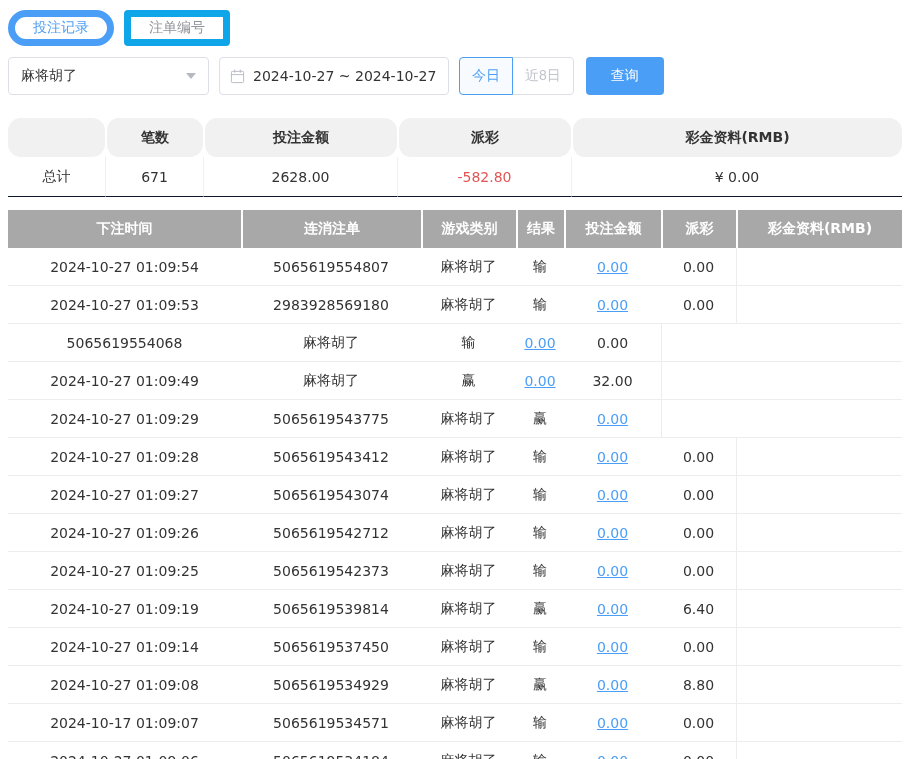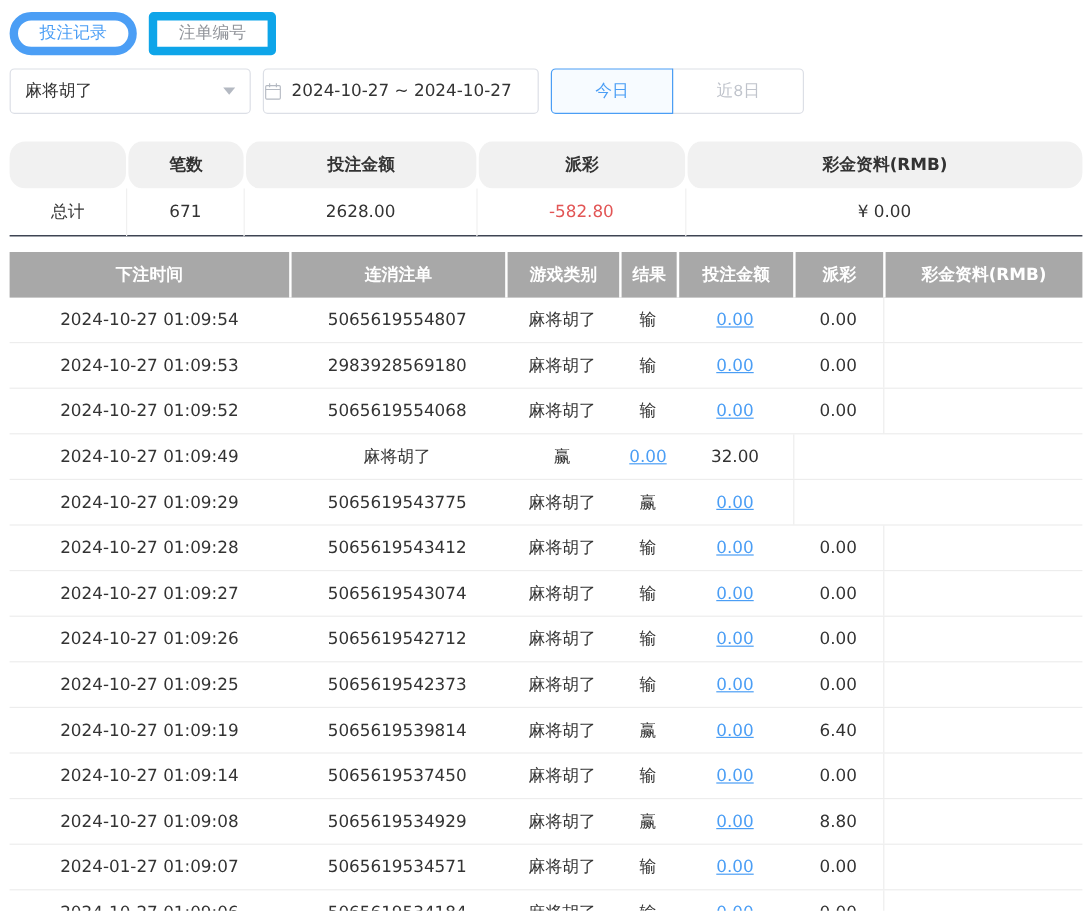--- a/index.html
+++ b/index.html
@@ -27,28 +27,28 @@
     display: flex; align-items: center; justify-content: space-between;
     padding: 0 12px; background: #fff; cursor: pointer;
   }
   .caret {
     width: 0; height: 0; border-left: 5px solid transparent;
     border-right: 5px solid transparent; border-top: 6px solid #b4b9c2;
   }
   .datebox {
     margin-left: 10px; width: 230px; height: 38px;
     border: 1px solid #dcdfe6; border-radius: 4px;
-    display: flex; align-items: center; gap: 8px; padding: 0 0;
+    display: flex; align-items: center; gap: 8px; padding: 0 10px;
     background: #fff; cursor: pointer;
   }
   .qgroup { display: flex; margin-left: 10px; }
   .qbtn {
-    height: 38px; padding: 0 36px; background: #fff;
+    height: 38px; padding: 0 12px; background: #fff;
     border: 1px solid #dcdfe6; color: #c0c4cc;
-    font-size: 14px; font-family: Liberation Mono, monospace; margin-left: -1px; cursor: pointer;
+    font-size: 14px; font-family: Liberation Sans, sans-serif; margin-left: -1px; cursor: pointer;
   }
   .qbtn:first-child { border-radius: 4px 0 0 4px; margin-left: 0; }
   .qbtn:last-child { border-radius: 0 4px 4px 0; }
   .qbtn.active { color: #4b9ef5; border-color: #4b9ef5; background: #f7fbff; position: relative; z-index: 1; }
   .search {
     margin-left: 12px; height: 38px; padding: 0 25px;
     background: #4b9ef5; color: #fff; border: none; border-radius: 4px;
     font-size: 14px; font-family: inherit; cursor: pointer;
   }
 
@@ -105,20 +105,21 @@
         </svg>
       </span>
       <span>2024-10-27 ~ 2024-10-27</span>
     </div>
 
     <div class="qgroup">
       <button class="qbtn active">今日</button>
       <button class="qbtn">近8日</button>
     </div>
 
+    <button class="search">查询</button>
   </div>
 
   <div class="summary">
     <div class="h first"></div>
     <div class="h">笔数</div>
     <div class="h">投注金额</div>
     <div class="h">派彩</div>
     <div class="h">彩金资料(RMB)</div>
 
     <div class="b first">总计</div>
@@ -155,21 +156,20 @@
           <div class="cell">2983928569180</div>
           <div class="cell">麻将胡了</div>
           <div class="cell">输</div>
           <div class="cell">
             <a href="#" class="amt-link">0.00</a>
           </div>
           <div class="cell">0.00</div>
           <div class="cell"></div>
         </div>
         <div class="bt-row">
-          <div class="cell">2024-10-27 01:09:52</div>
           <div class="cell">5065619554068</div>
           <div class="cell">麻将胡了</div>
           <div class="cell">输</div>
           <div class="cell">
             <a href="#" class="amt-link">0.00</a>
           </div>
           <div class="cell">0.00</div>
           <div class="cell"></div>
         </div>
         <div class="bt-row">
@@ -263,21 +263,21 @@
           <div class="cell">5065619534929</div>
           <div class="cell">麻将胡了</div>
           <div class="cell">赢</div>
           <div class="cell">
             <a href="#" class="amt-link">0.00</a>
           </div>
           <div class="cell">8.80</div>
           <div class="cell"></div>
         </div>
         <div class="bt-row">
-          <div class="cell">2024-01-27 01:09:07</div>
+          <div class="cell">2024-10-17 01:09:07</div>
           <div class="cell">5065619534571</div>
           <div class="cell">麻将胡了</div>
           <div class="cell">输</div>
           <div class="cell">
             <a href="#" class="amt-link">0.00</a>
           </div>
           <div class="cell">0.00</div>
           <div class="cell"></div>
         </div>
         <div class="bt-row">

